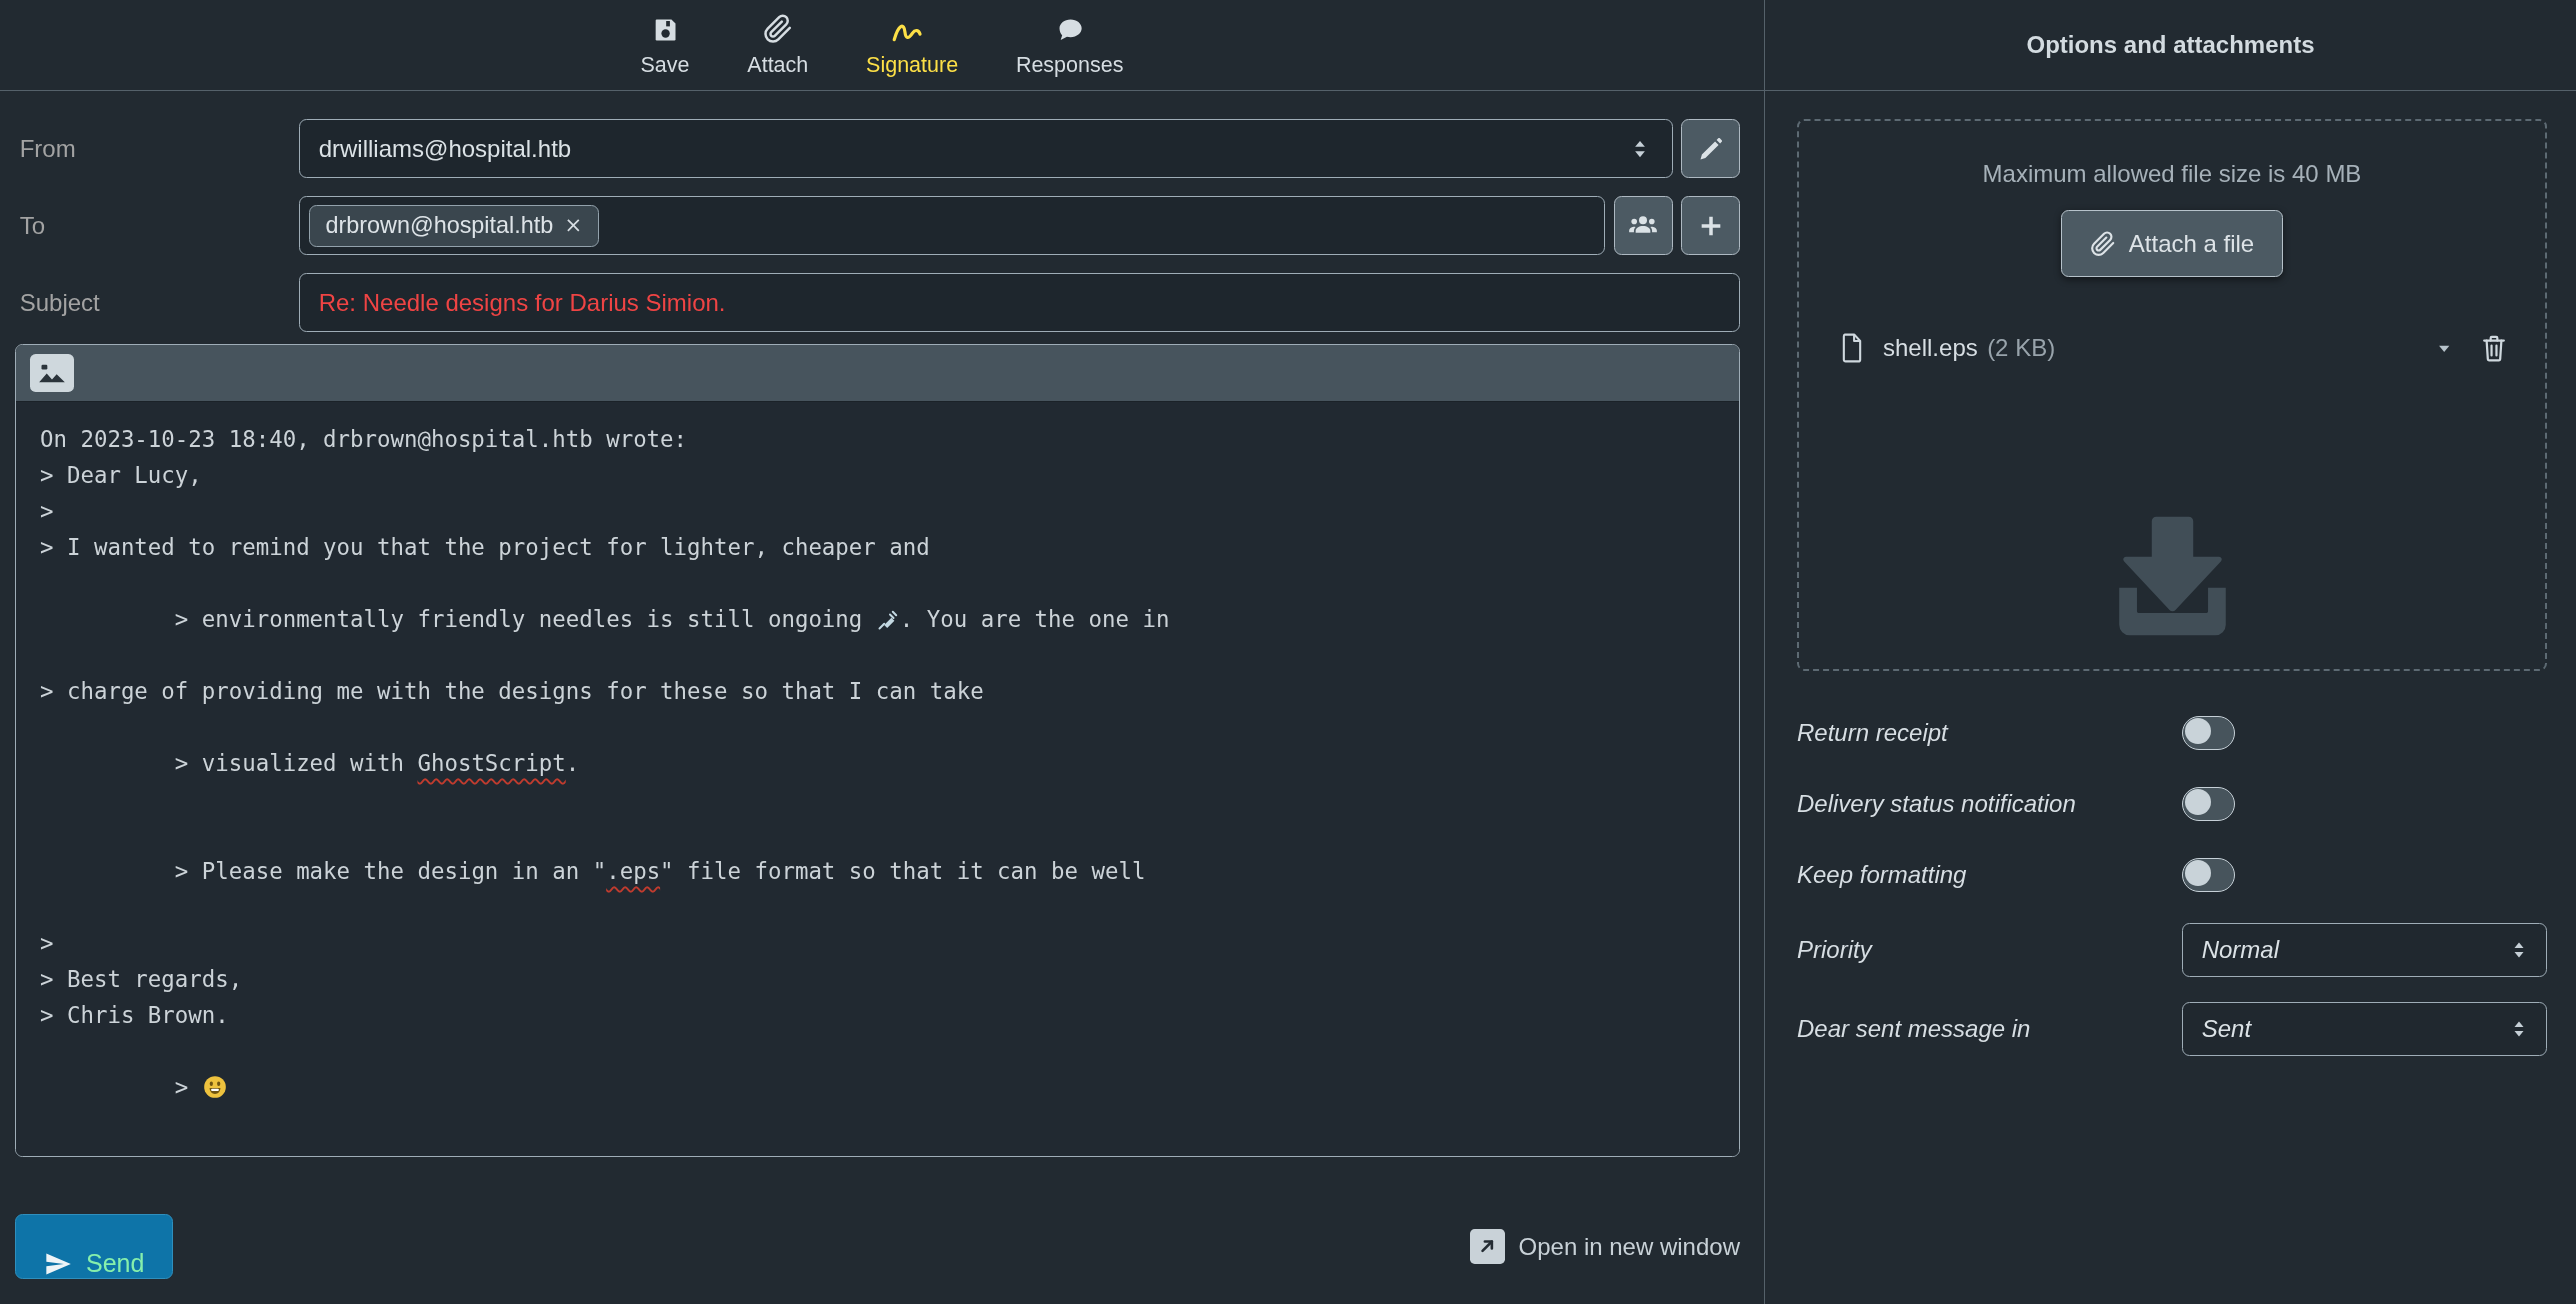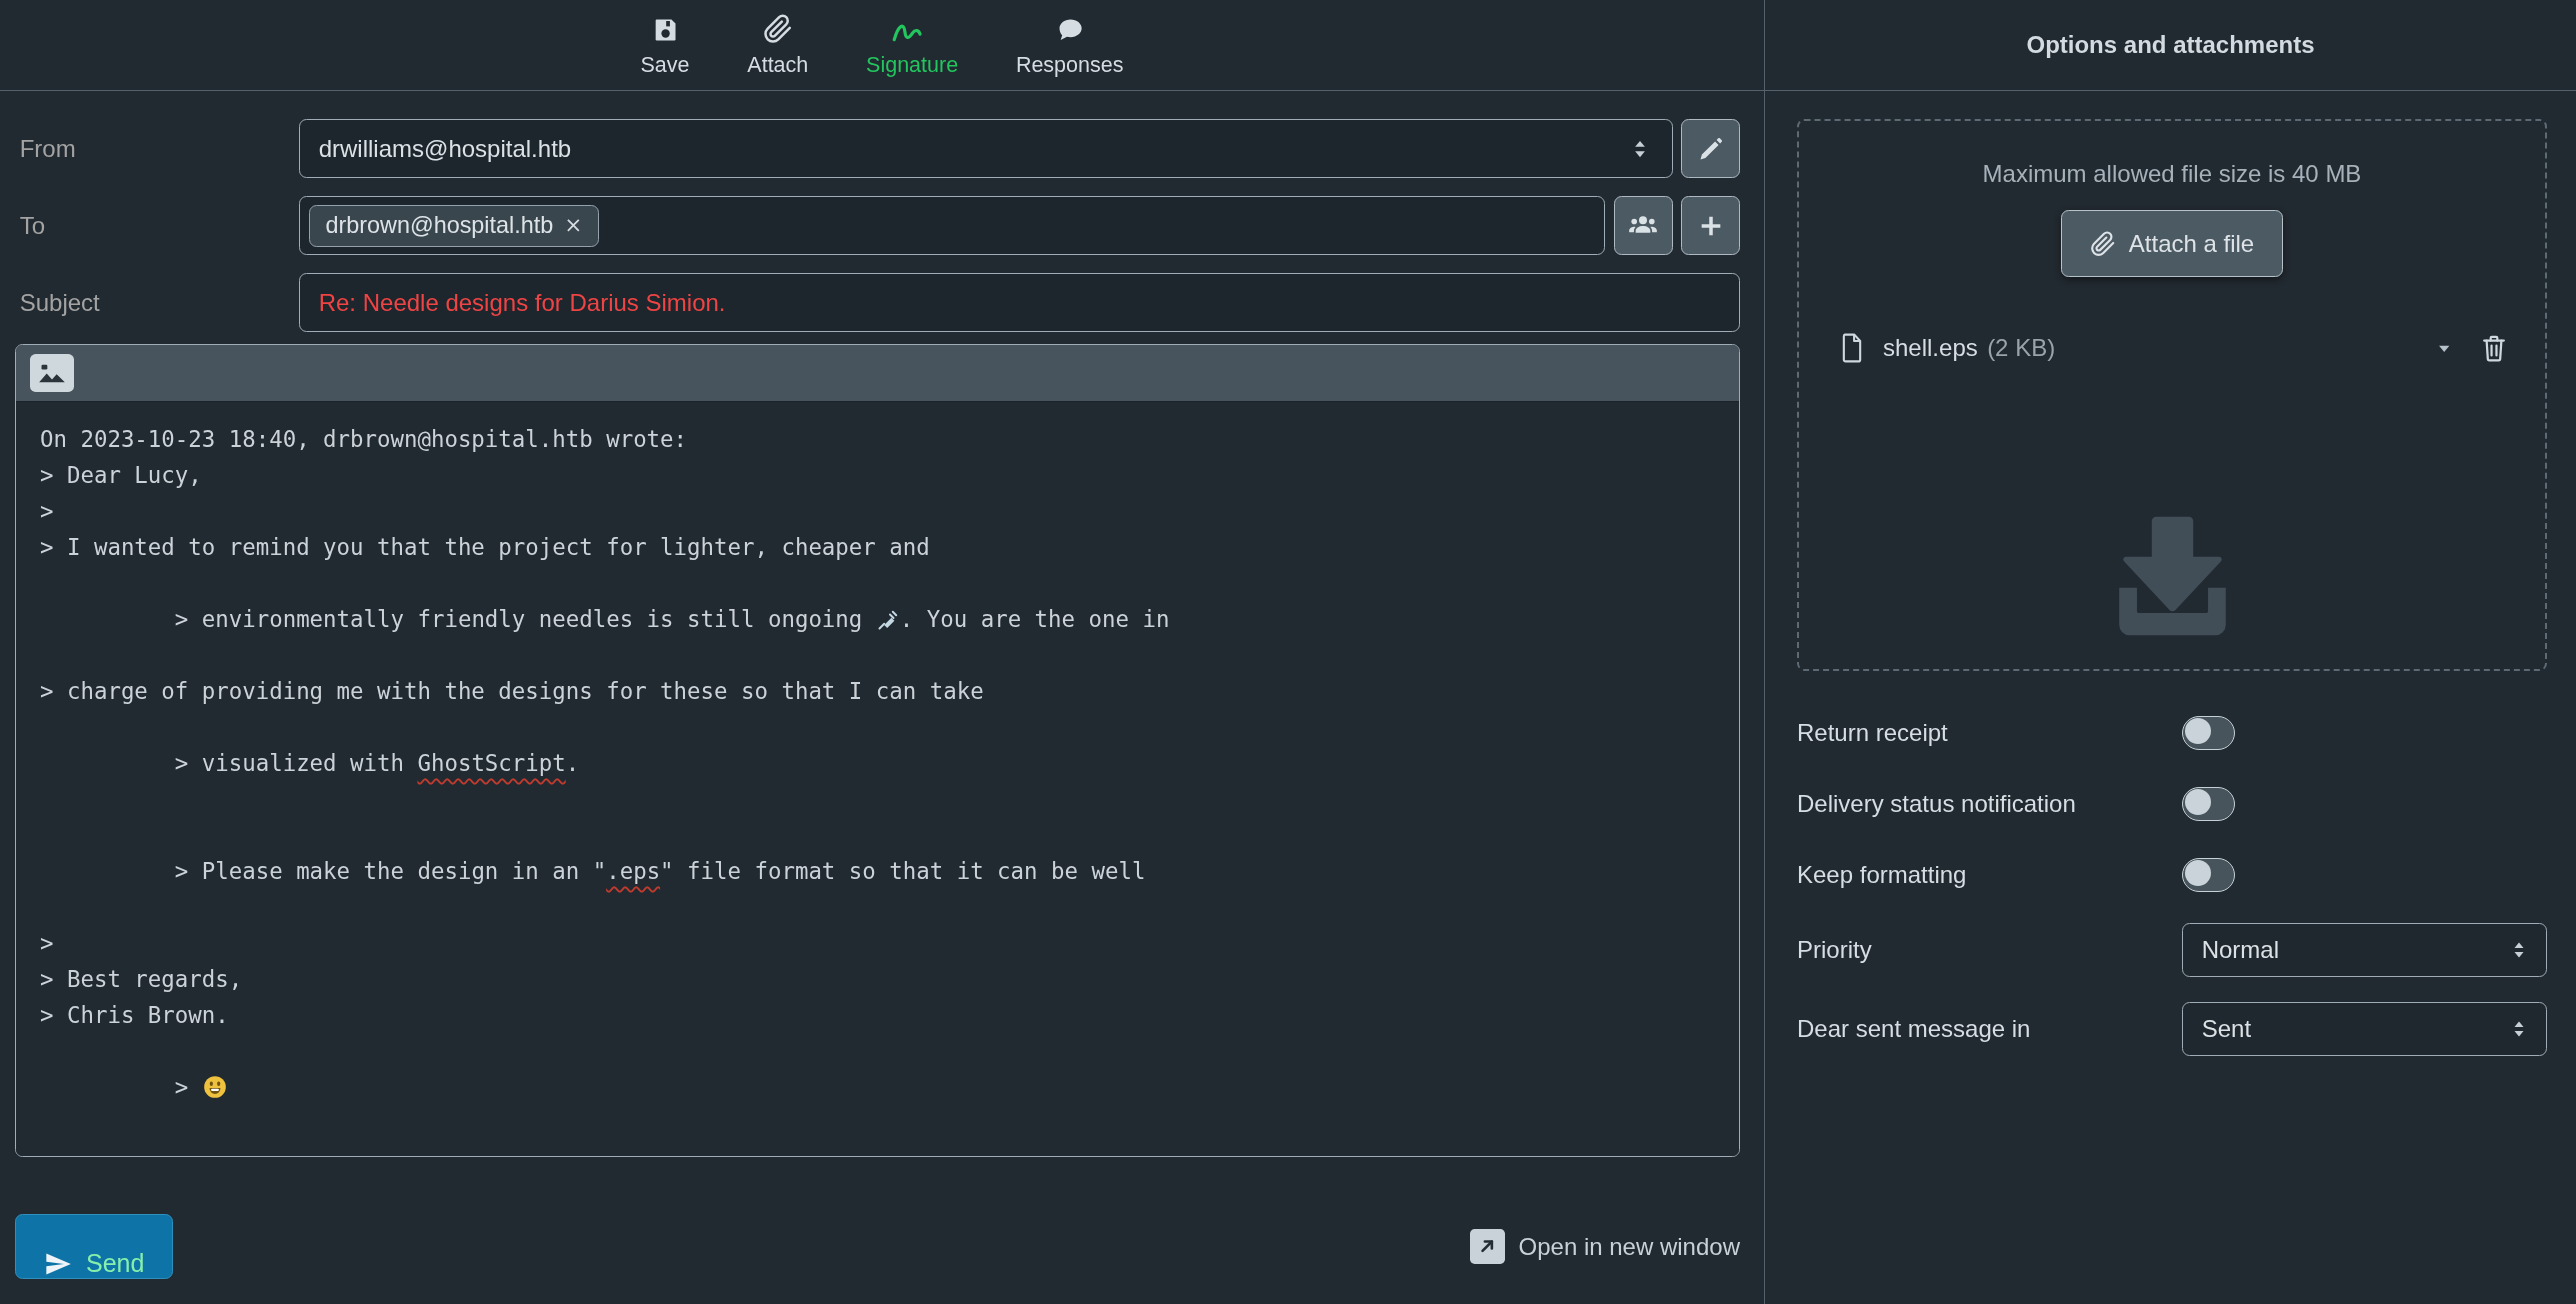--- a/index.html
+++ b/index.html
@@ -20,21 +20,21 @@
   
   .toolbar {
     border-bottom:1.9px solid #55616a;
     display:flex; align-items:center; justify-content:center; gap:13px;
   }
   .tb-btn {
     display:flex; flex-direction:column; align-items:center; justify-content:center;
     gap:8.4px; padding:0 22.4px; color:#d6dde2; font-size:21.5px; cursor:pointer;
   }
   .tb-btn .ticon { height:32px; display:flex; align-items:flex-end; }
-  .tb-btn.disabled { color:#22c55e; }
+  .tb-btn.disabled { color:#fde047; }
 
   .panel-header {
     border-left:1.9px solid #55616a; border-bottom:1.9px solid #55616a;
     display:flex; align-items:center; justify-content:center;
     font-weight:bold; color:#d3dbe0;
   }
 
   
   .compose { padding:28px 24px 26px 15px; display:flex; flex-direction:column; }
   .frow { display:flex; align-items:center; margin-bottom:18px; }
@@ -115,21 +115,21 @@
     width:100%; margin-top:54px; padding:0 36px 0 39px;
     display:flex; align-items:center; cursor:pointer;
   }
   .att-name { margin-left:17px; color:#d7dee3; }
   .att-size { margin-left:9.4px; color:#98a3ab; }
   .att-spacer { flex:1; }
   .att-caret { color:#b6c2ca; cursor:pointer; }
   .att-trash { margin-left:24px; color:#cfd8de; cursor:pointer; }
   .download-big { margin-top:auto; margin-bottom:18.7px; color:#414e57; }
 
-  .opt-rows { margin-top:26px; }
+  .opt-rows { margin-top:26px;font-style:italic; }
   .opt-row { display:flex; align-items:center; height:71px; }
   .opt-row .olabel { flex:0 0 385px; color:#d7dee3; }
   .toggle {
     width:53px; height:34px; border:1.9px solid #c6d0d7; border-radius:17px;
     background:#47545c; position:relative; cursor:pointer;
   }
   .toggle::after {
     content:''; position:absolute; left:1.9px; top:1.4px; width:26px; height:26px;
     border-radius:50%; background:#c9d3d9;
   }

